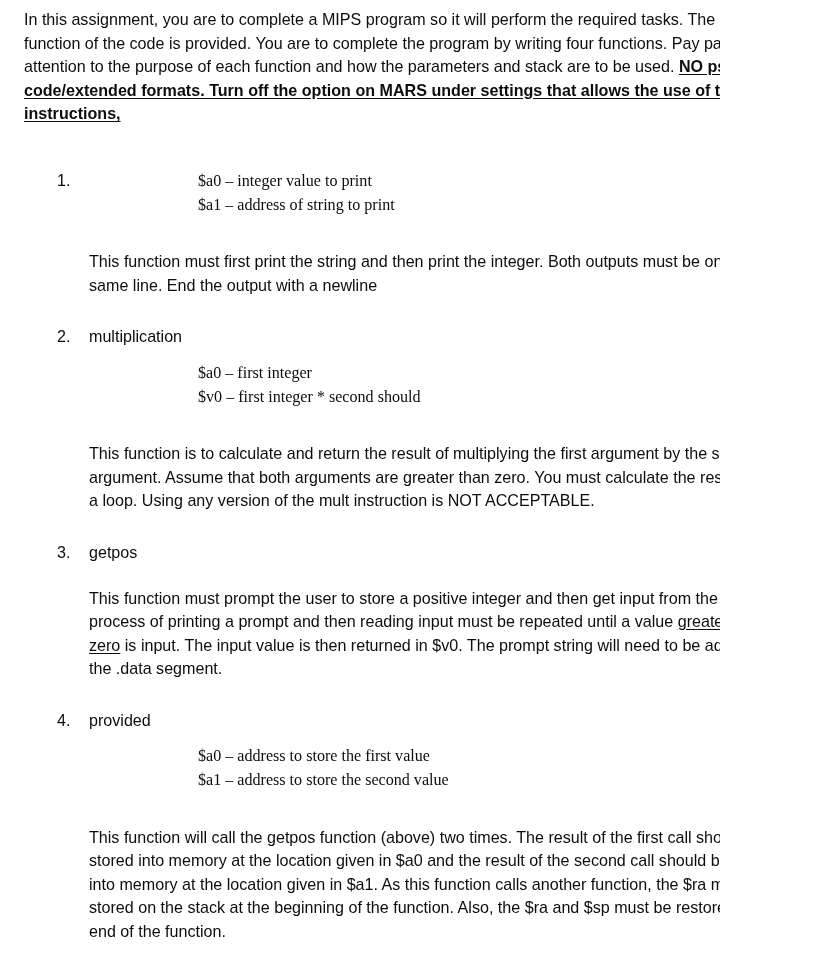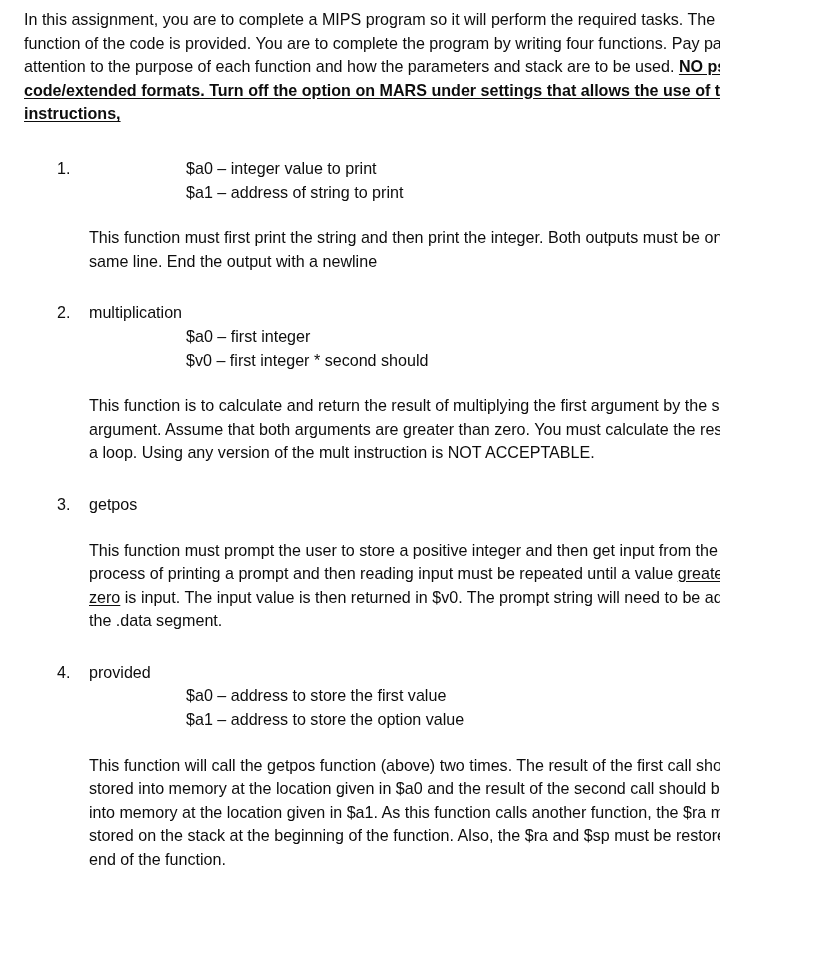--- a/index.html
+++ b/index.html
@@ -54,23 +54,24 @@
     left: 33px;
     top: 0;
     font-size: 16.1px;
     line-height: 23.6px;
   }
   .item-title {
     font-size: 16.1px;
     line-height: 23.6px;
   }
   .regs {
-    margin: 0;
+    margin: 12px;
     padding: 0;
     list-style: none;
+    font-family: Liberation Serif, serif;
   }
   .reg {
     font-size: 16.1px;
     line-height: 23.6px;
     padding-left: 97px;   
     white-space: pre;
   }
   .desc {
     font-size: 16.1px;
     line-height: 23.6px;
@@ -129,20 +130,20 @@
       <p class="desc"><span>This function must prompt the user to store a positive integer and then get input from the user.  The process of printing a prompt and then reading input must be repeated until a value </span><u>greater than zero</u><span> is input.  The input value is then returned in $v0.  The prompt string will need to be added to the .data segment.</span></p>
     </li>
 
     <div class="gap-md"></div>
 
     <li class="item">
       <span class="item-marker">4.</span>
       <div class="item-title">provided</div>
       <ul class="regs">
         <li class="reg">$a0 – address to store the first value</li>
-        <li class="reg">$a1 – address to store the option value</li>
+        <li class="reg">$a1 – address to store the second value</li>
       </ul>
       <div class="gap-sm"></div>
       <p class="desc"><span>This function will call the getpos function (above) two times.  The result of the first call should be stored into memory at the location given in $a0 and the result of the second call should be stored into memory at the location given in $a1.  As this function calls another function, the $ra must be stored on the stack at the beginning of the function.  Also, the $ra and $sp must be restored at the end of the function.</span><u></u><span></span></p>
     </li>
 
   </ol>
 </div>
 
 </body></html>

